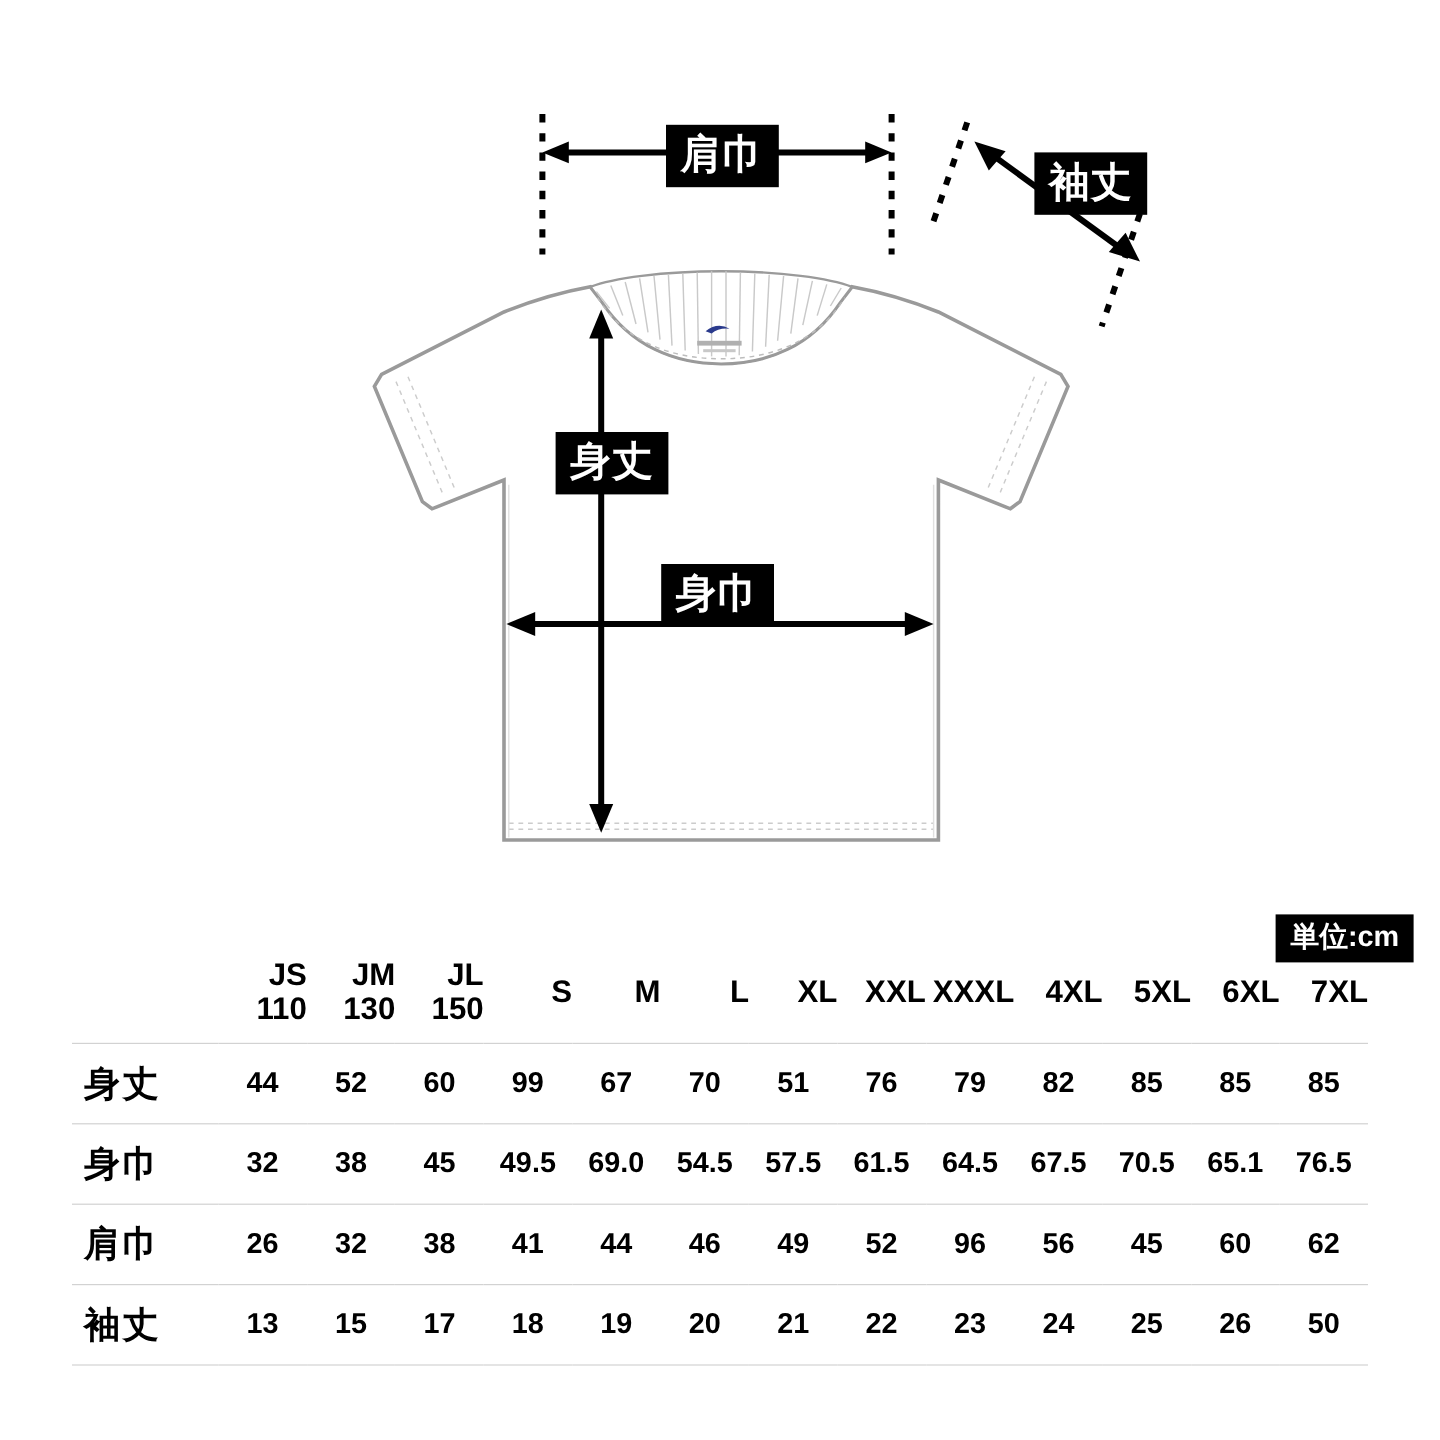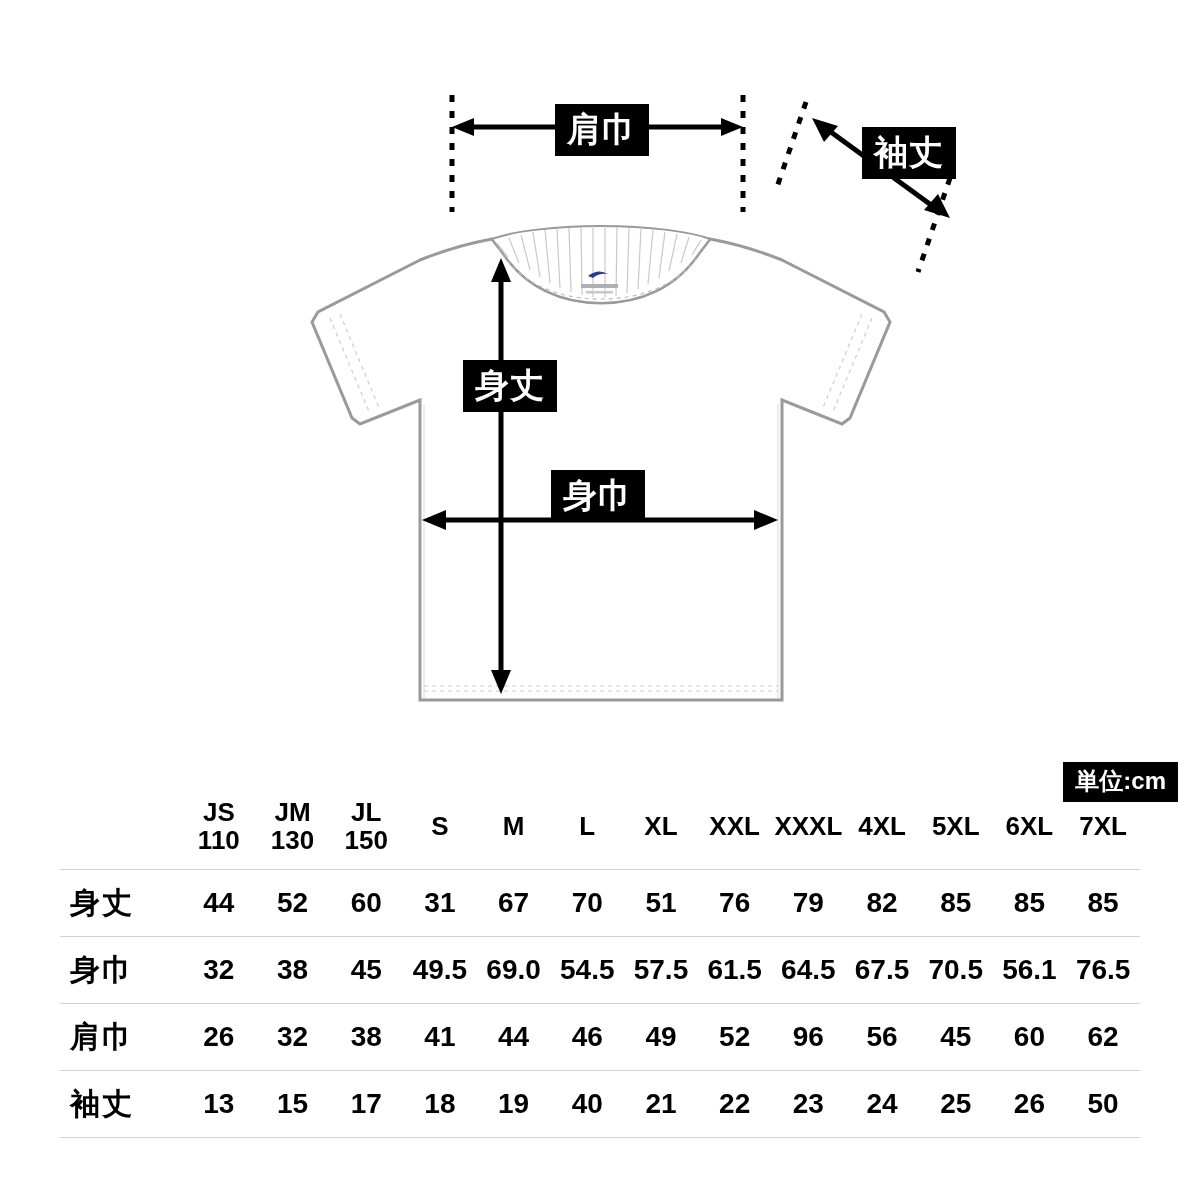--- a/index.html
+++ b/index.html
@@ -69,31 +69,32 @@
     text-align: center;
     vertical-align: middle;
     padding: 0;
     border: 0;
   }
   #size-table thead th {
     font-size: 26px;
     line-height: 1.08;
     padding-bottom: 12px;
     height: 62px;
+    text-align: right;
   }
   #size-table thead th.rowhead-col { width: 122px; }
   #size-table tbody tr {
     border-top: 1px solid #d2d2d2;
   }
   #size-table tbody tr:last-child {
     border-bottom: 1px solid #d2d2d2;
   }
   #size-table tbody td {
     height: 66px;
-    font-size: 28px;
+    font-size: 24px;
   }
   #size-table td.rowhead {
     font-size: 30px;
     text-align: left;
     padding-left: 10px;
     letter-spacing: 2px;
   }
   .hdr-two-line span { display: block; }
 </style>
 </head>
@@ -274,21 +275,21 @@
       </th>
     </tr>
   </thead>
   <tbody>
 
     <tr>
       <td class="rowhead">身丈</td>
       <td>44</td>
       <td>52</td>
       <td>60</td>
-      <td>31</td>
+      <td>99</td>
       <td>67</td>
       <td>70</td>
       <td>51</td>
       <td>76</td>
       <td>79</td>
       <td>82</td>
       <td>85</td>
       <td>85</td>
       <td>85</td>
     </tr>
@@ -299,21 +300,21 @@
       <td>38</td>
       <td>45</td>
       <td>49.5</td>
       <td>69.0</td>
       <td>54.5</td>
       <td>57.5</td>
       <td>61.5</td>
       <td>64.5</td>
       <td>67.5</td>
       <td>70.5</td>
-      <td>56.1</td>
+      <td>65.1</td>
       <td>76.5</td>
     </tr>
 
     <tr>
       <td class="rowhead">肩巾</td>
       <td>26</td>
       <td>32</td>
       <td>38</td>
       <td>41</td>
       <td>44</td>
@@ -327,21 +328,21 @@
       <td>62</td>
     </tr>
 
     <tr>
       <td class="rowhead">袖丈</td>
       <td>13</td>
       <td>15</td>
       <td>17</td>
       <td>18</td>
       <td>19</td>
-      <td>40</td>
+      <td>20</td>
       <td>21</td>
       <td>22</td>
       <td>23</td>
       <td>24</td>
       <td>25</td>
       <td>26</td>
       <td>50</td>
     </tr>
 
   </tbody>

